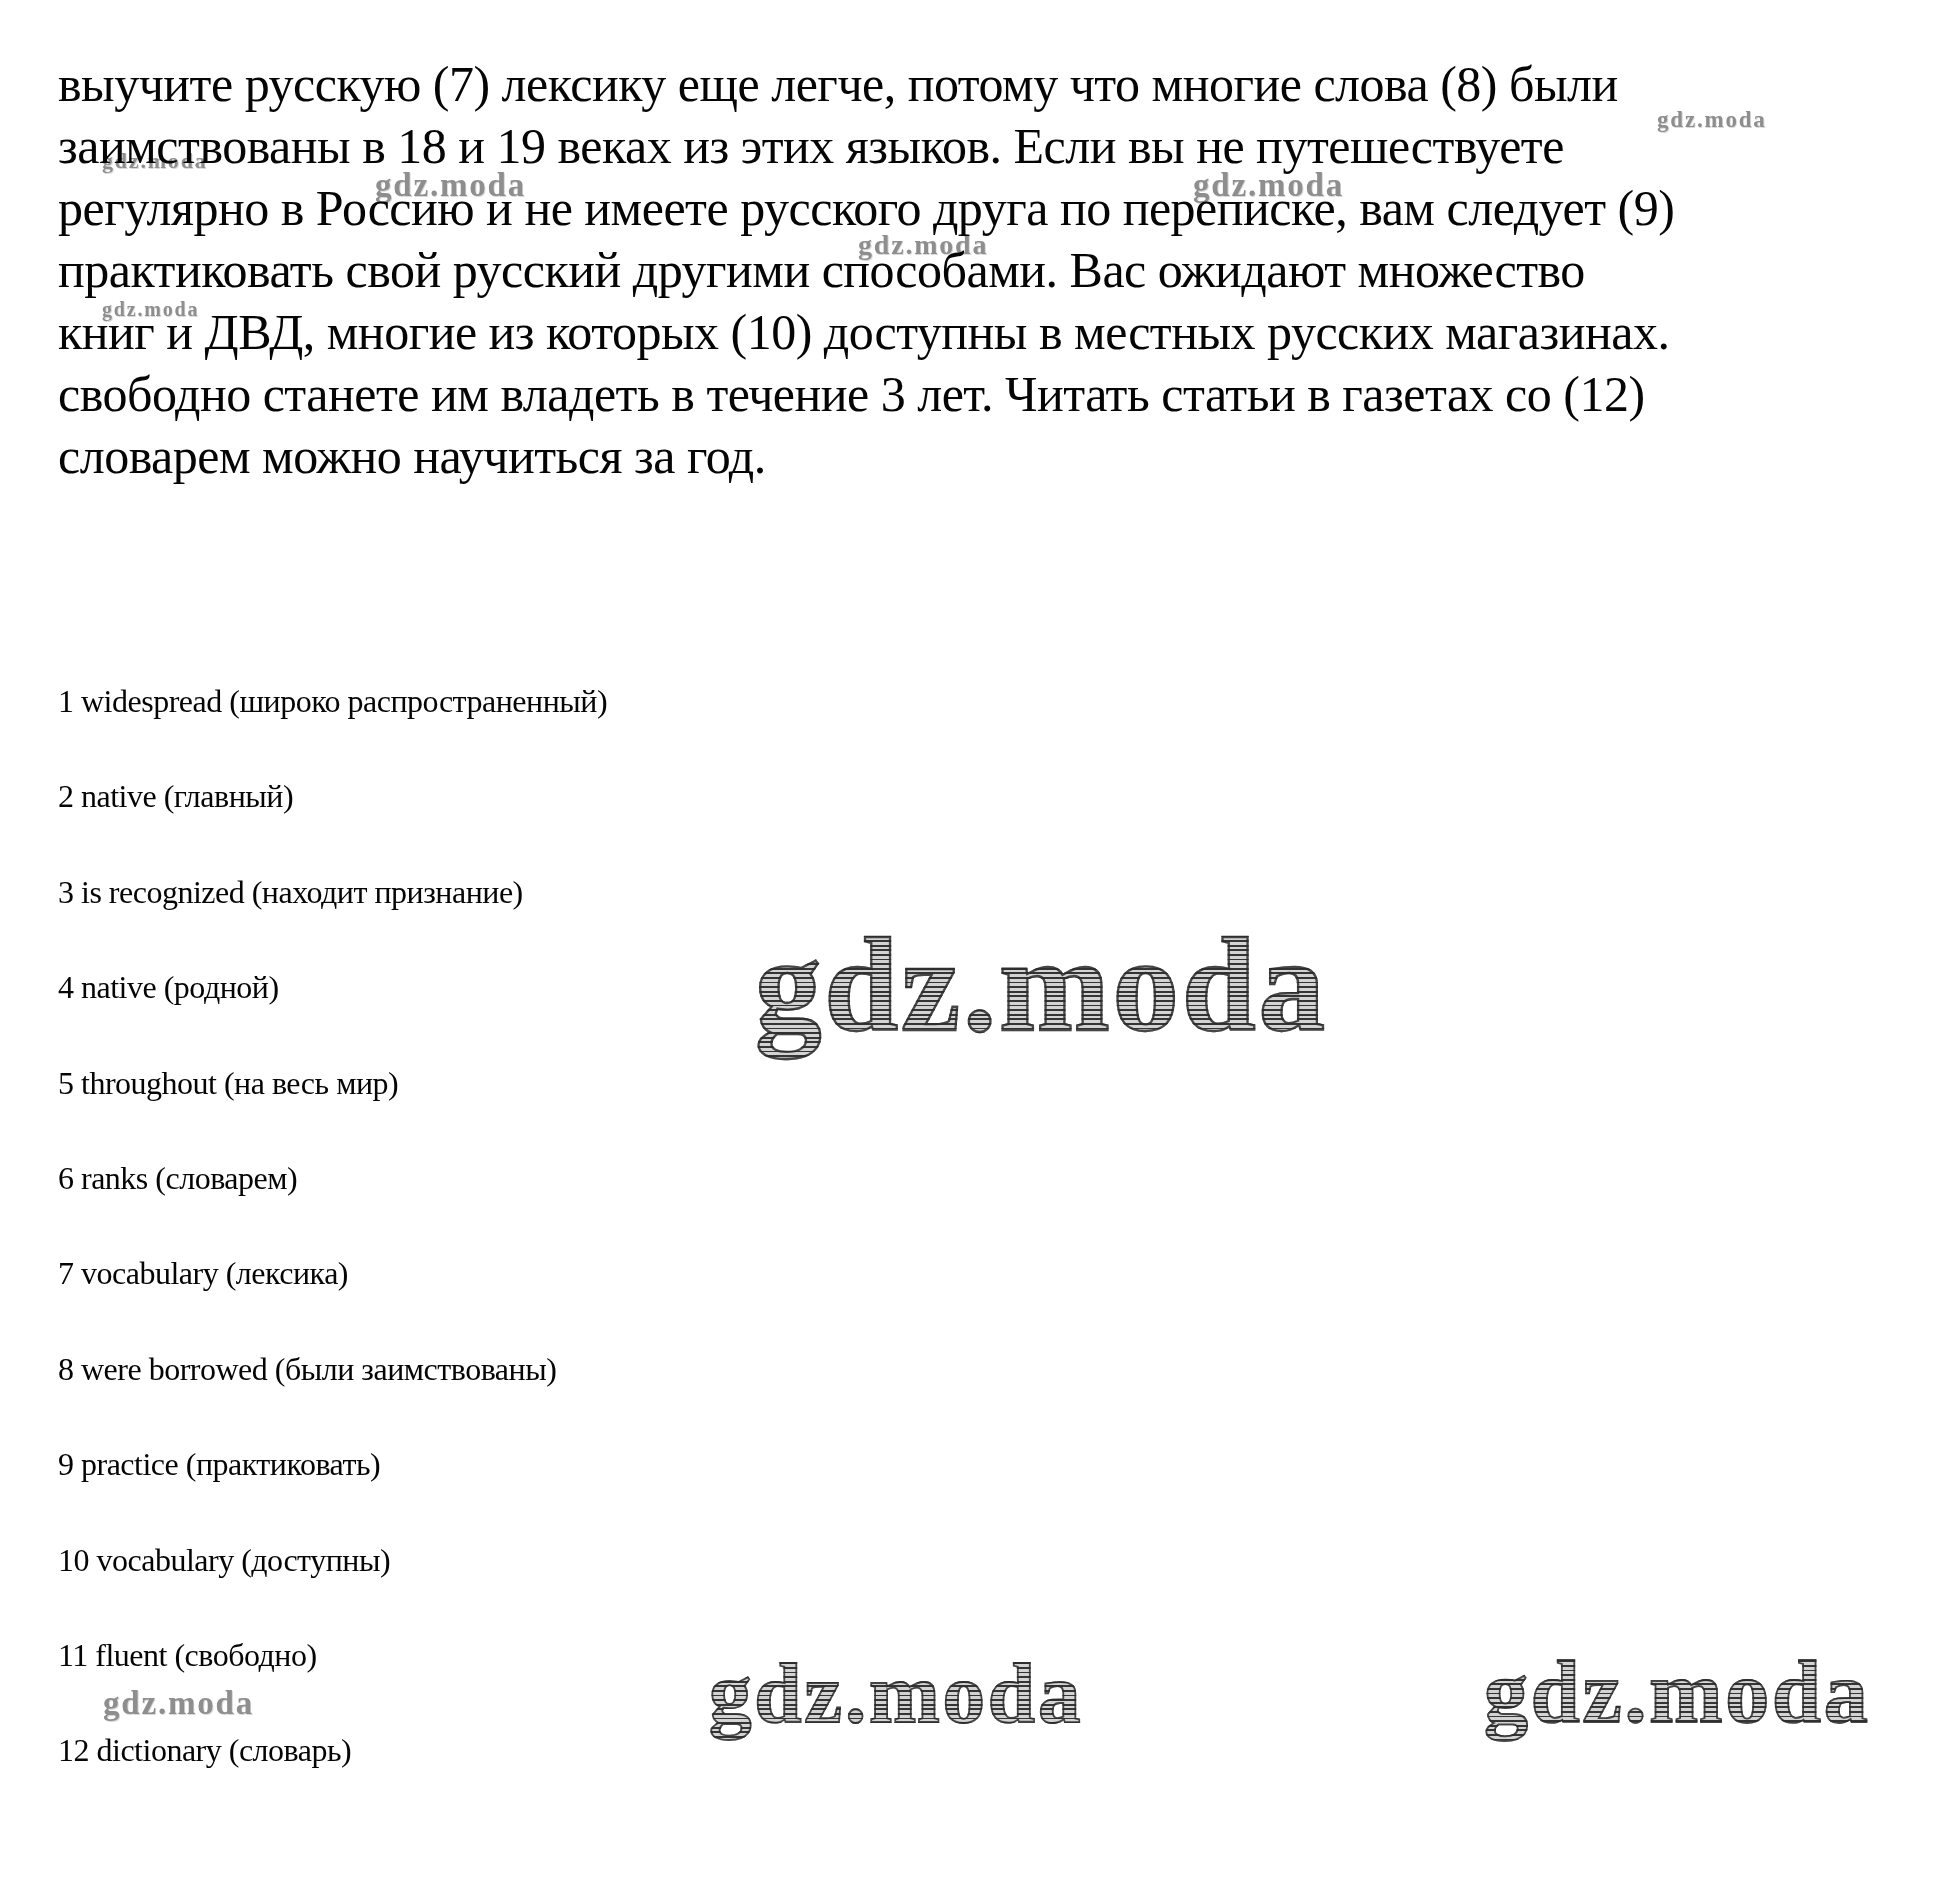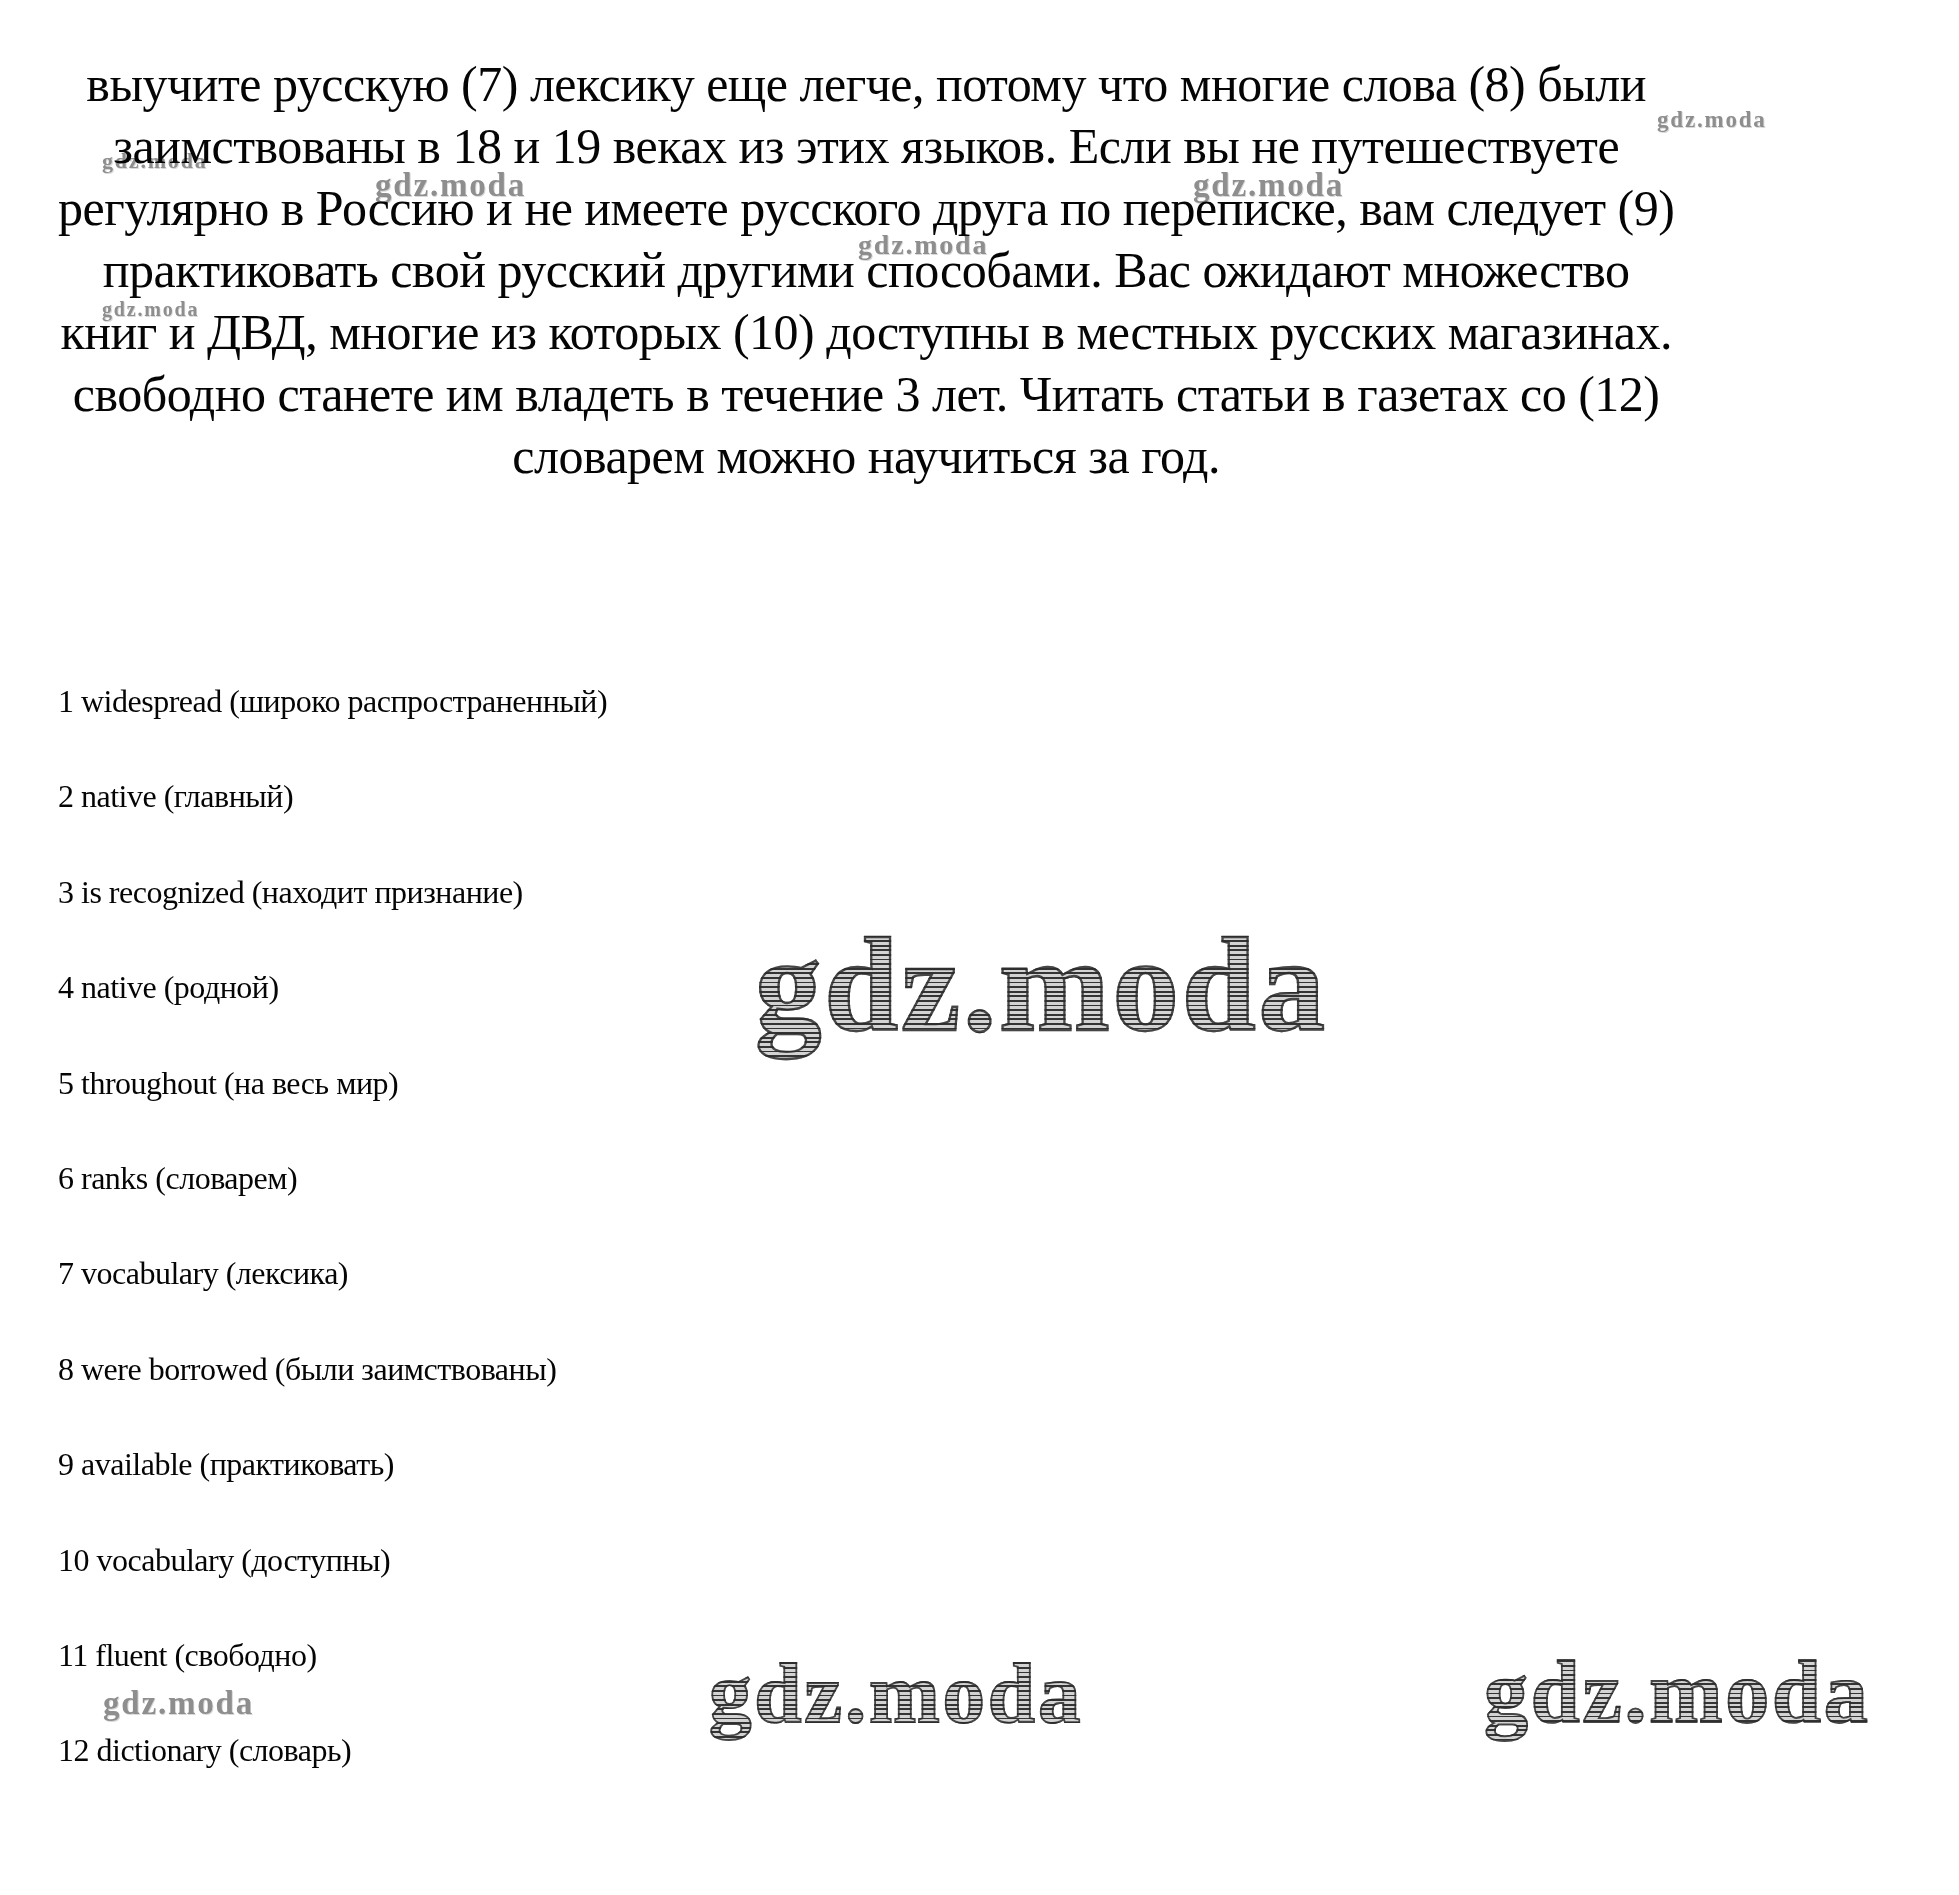--- a/index.html
+++ b/index.html
@@ -15,21 +15,21 @@
 
   
   .paragraph {
     position: absolute;
     left: 58px; top: 53px;
     font-size: 50px;
     line-height: 62px;
     letter-spacing: -0.5px;
     white-space: nowrap;
   }
-  .pline { height: 62px; text-align: center; }
+  .pline { height: 62px; }
 
   
   .answer-item {
     position: absolute;
     left: 58px;
     font-size: 32px;
     line-height: 55px;
     letter-spacing: -0.5px;
     white-space: nowrap;
   }
@@ -98,20 +98,20 @@
 
   <div>
     <div class="answer-item" style="top:674px"><span>1</span> <span>widespread</span> <span>(широко распространенный)</span></div>
     <div class="answer-item" style="top:769px"><span>2</span> <span>native</span> <span>(главный)</span></div>
     <div class="answer-item" style="top:865px"><span>3</span> <span>is recognized</span> <span>(находит признание)</span></div>
     <div class="answer-item" style="top:960px"><span>4</span> <span>native</span> <span>(родной)</span></div>
     <div class="answer-item" style="top:1056px"><span>5</span> <span>throughout</span> <span>(на весь мир)</span></div>
     <div class="answer-item" style="top:1151px"><span>6</span> <span>ranks</span> <span>(словарем)</span></div>
     <div class="answer-item" style="top:1246px"><span>7</span> <span>vocabulary</span> <span>(лексика)</span></div>
     <div class="answer-item" style="top:1342px"><span>8</span> <span>were borrowed</span> <span>(были заимствованы)</span></div>
-    <div class="answer-item" style="top:1437px"><span>9</span> <span>available</span> <span>(практиковать)</span></div>
+    <div class="answer-item" style="top:1437px"><span>9</span> <span>practice</span> <span>(практиковать)</span></div>
     <div class="answer-item" style="top:1533px"><span>10</span> <span>vocabulary</span> <span>(доступны)</span></div>
     <div class="answer-item" style="top:1628px"><span>11</span> <span>fluent</span> <span>(свободно)</span></div>
     <div class="answer-item" style="top:1723px"><span>12</span> <span>dictionary</span> <span>(словарь)</span></div>
   </div>
 
 </div>
 
 
 </body></html>

